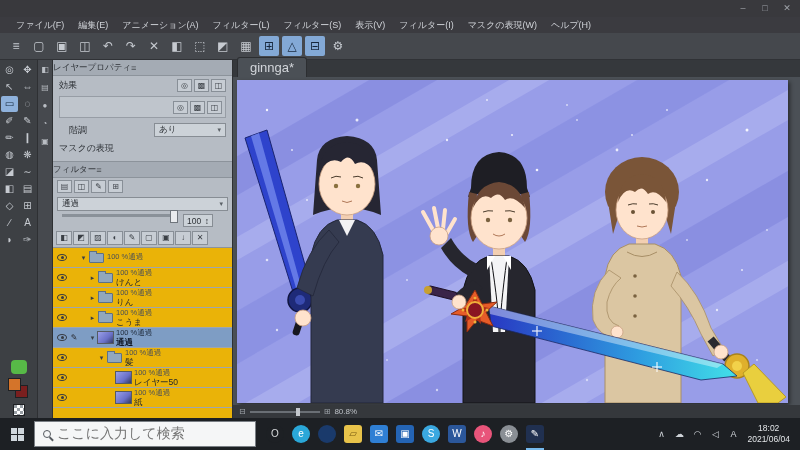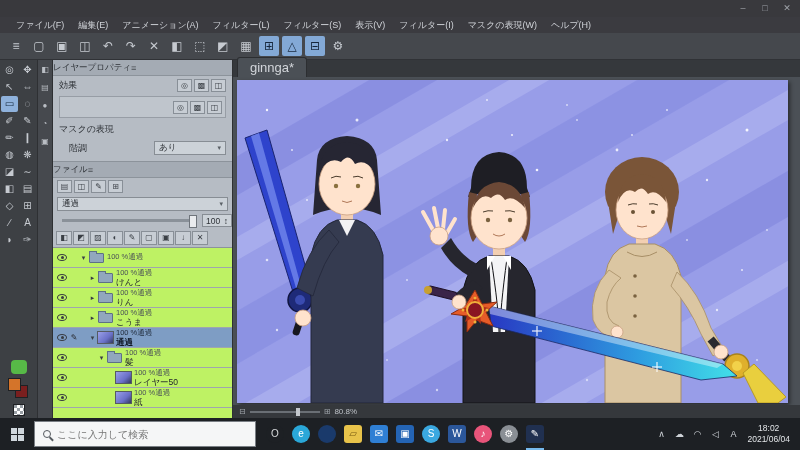--- a/index.html
+++ b/index.html
@@ -40,28 +40,28 @@
   .lp-row{display:flex;align-items:center;justify-content:space-between;padding:3px 6px 2px 6px}
   .lp-label{font-size:9px}
   .fx-icons{display:flex;gap:2px}
   .sq-icon{width:15px;height:13px;background:#c7cdd4;border:1px solid #888f97;font-size:8px;line-height:12px;text-align:center;color:#3a3f45;flex:none}
   .dropdown{background:#ccd2d8;border:1px solid #878d94;height:14px;display:flex;align-items:center;justify-content:space-between;padding:0 4px;min-width:72px;font-size:8.5px;color:#2f3338}
   .dropdown .caret{font-size:7px;color:#5a6066;margin-left:4px}
   .lp-section{border-bottom:1px solid #8c939b;padding-bottom:4px}
   .lp-inset{margin:2px 6px;border:1px solid #979da5;background:#bfc5cc;height:22px;display:flex;align-items:center;justify-content:flex-end;gap:2px;padding:0 3px}
 
   .blend-row{display:flex;align-items:center;gap:3px;padding:2px 4px}
-  .opacity-row{display:flex;align-items:center;padding:1px 0 2px 4px}
+  .opacity-row{display:flex;align-items:flex-start;padding:1px 19px 2px 4px}
   .slider{flex:1;height:3px;background:#8a9199;position:relative;margin:0 5px}
   .slider::after{content:"";position:absolute;right:0;top:-4px;width:6px;height:11px;background:#e9ebee;border:1px solid #6f757c}
   .opacity-box{background:#ccd2d8;border:1px solid #878d94;height:13px;min-width:30px;display:flex;align-items:center;justify-content:space-between;padding:0 3px;font-size:8.5px}
   .cmd-row{display:flex;gap:1px;padding:2px 3px;border-bottom:1px solid #8c939b}
   .cmd-row .sq-icon{width:16px;height:14px}
 
-  .layer-list{flex:1;overflow:hidden;background:#bef264}
+  .layer-list{flex:1;overflow:hidden;background:#eab308}
   .layer-row{height:20px;display:flex;align-items:center;border-bottom:1px solid #9fa6ad;padding-left:2px}
   .layer-row.selected{background:#7e9dc4}
   .eye{display:inline-block;flex:none;width:10px;height:7px;border:1px solid #383c42;border-radius:50%;position:relative;margin:0 2px}
   .eye::after{content:"";position:absolute;left:2.5px;top:1px;width:3px;height:3px;background:#383c42;border-radius:50%}
   .editmark{width:10px;flex:none;font-size:8px;color:#2c3036;text-align:center}
   .expander{width:9px;flex:none;font-size:7px;color:#3a3f45;text-align:center}
   .folder{flex:none;width:15px;height:10px;background:#91a7bd;border:1px solid #5d7185;border-radius:1px;position:relative;margin:0 3px 0 1px}
   .folder::before{content:"";position:absolute;top:-3px;left:-1px;width:6px;height:2px;background:#91a7bd;border:1px solid #5d7185;border-bottom:none}
   .thumb{flex:none;width:17px;height:13px;border:1px solid #555b62;background:linear-gradient(135deg,#9aa0e8 0%,#6a70c8 60%,#343a60 100%);margin:0 2px 0 0}
   .ltext{display:flex;flex-direction:column;line-height:1;overflow:hidden}
@@ -80,21 +80,21 @@
   .cf-icon{font-size:8px;color:#9ea3a9}
   .cf-slider{width:70px;height:2px;background:#6a6f75;position:relative}
   .cf-slider::after{content:"";position:absolute;left:46px;top:-3px;width:4px;height:8px;background:#c3c7cc}
 
   
   .taskbar{position:absolute;left:0;right:0;bottom:0;height:32px;background:#1d2024;display:flex;align-items:center}
   .startbtn{width:34px;height:32px;display:flex;align-items:center;justify-content:center}
   .winlogo{display:grid;grid-template-columns:6px 6px;grid-template-rows:6px 6px;gap:1px}
   .winlogo span{background:#cfd6dc}
   .searchbox{width:222px;height:26px;background:#f5f6f7;border:1px solid #7a7f85;display:flex;align-items:center;gap:6px;padding:0 8px;margin-right:6px}
-  .searchbox input{border:none;outline:none;background:transparent;font-size:10px;color:#3c4046;width:170px;font-family:Liberation Sans, sans-serif}
+  .searchbox input{border:none;outline:none;background:transparent;font-size:14px;color:#3c4046;width:170px;font-family:Liberation Serif, serif}
   .mag{width:8px;height:8px;border:1.5px solid #555a60;border-radius:50%;position:relative;flex:none}
   .mag::after{content:"";position:absolute;width:5px;height:1.5px;background:#555a60;transform:rotate(45deg);right:-4px;bottom:-2px}
   .tb-apps{display:flex;align-items:center;height:32px}
   .tb-app{width:26px;height:32px;display:flex;align-items:center;justify-content:center;position:relative}
   .tb-app .glyph{width:18px;height:18px;border-radius:50%;font-size:10px;line-height:18px;text-align:center;color:#fff}
   .tb-app .glyph.squareish{border-radius:3px}
   .tb-app.active::after{content:"";position:absolute;bottom:0;left:4px;right:4px;height:2px;background:#76b9ed}
   .tray{margin-left:auto;display:flex;align-items:center;gap:2px;padding-right:4px}
   .tray-icon{width:16px;text-align:center;font-size:9px;color:#cfd3d8}
   .clock{text-align:center;font-size:8.5px;line-height:1.25;color:#e2e5e8;padding:0 6px 0 4px}
@@ -195,34 +195,34 @@
             <span class="sq-icon">◎</span>
             <span class="sq-icon">▩</span>
             <span class="sq-icon">◫</span>
           </span>
       </div>
       <div class="lp-inset">
           <span class="sq-icon">◎</span>
           <span class="sq-icon">▩</span>
           <span class="sq-icon">◫</span>
         </div>
-      <div class="lp-row">
-        <span class="lp-label">マスクの表現</span>
-      </div>
       <div class="lp-row" style="padding-left:16px">
         <span class="lp-label">階調</span>
         <span class="dropdown">
           <span>あり</span>
           <span class="caret">▾</span>
         </span>
       </div>
+      <div class="lp-row">
+        <span class="lp-label">マスクの表現</span>
+      </div>
     </div>
 
     <div class="p-header">
-      <span>ファイル</span>
+      <span>フィルター</span>
       <span class="hdr-btn">≡</span>
     </div>
     <div class="lp-row" style="justify-content:flex-start;gap:2px;padding:2px 4px">
         <span class="sq-icon">▤</span>
         <span class="sq-icon">◫</span>
         <span class="sq-icon">✎</span>
         <span class="sq-icon">⊞</span>
       </div>
     <div class="blend-row">
       <span class="dropdown" style="flex:1">

